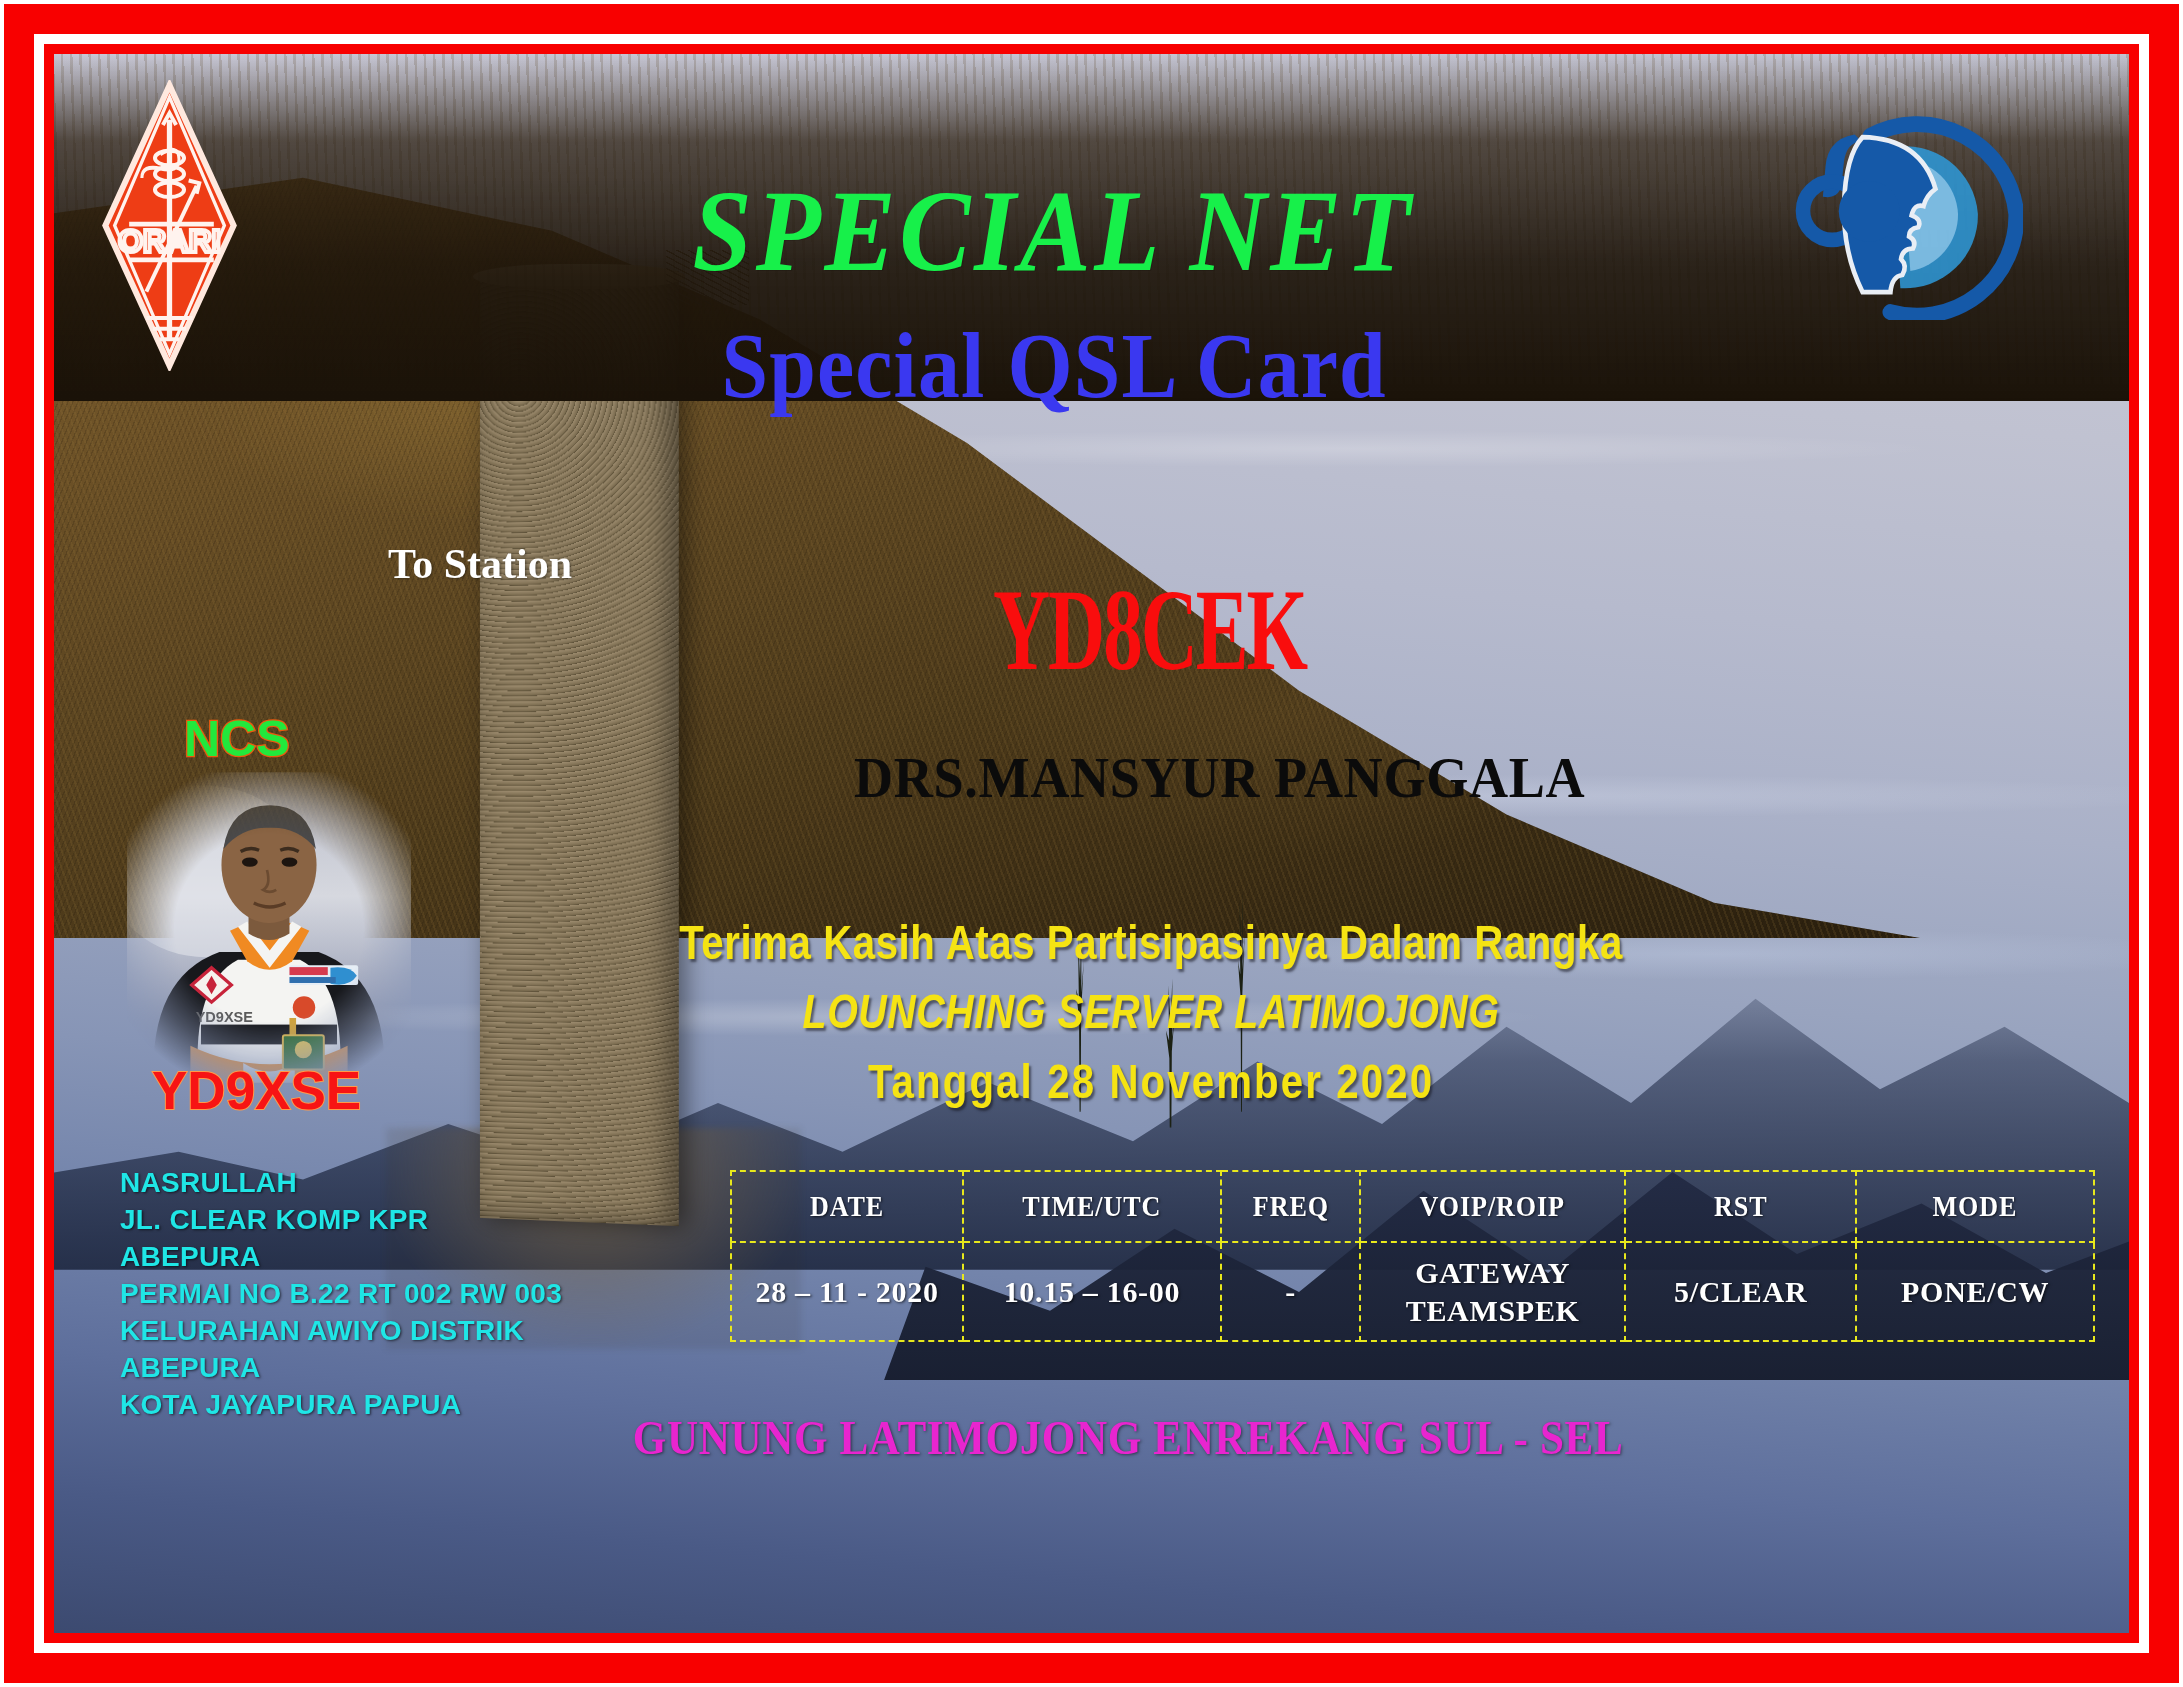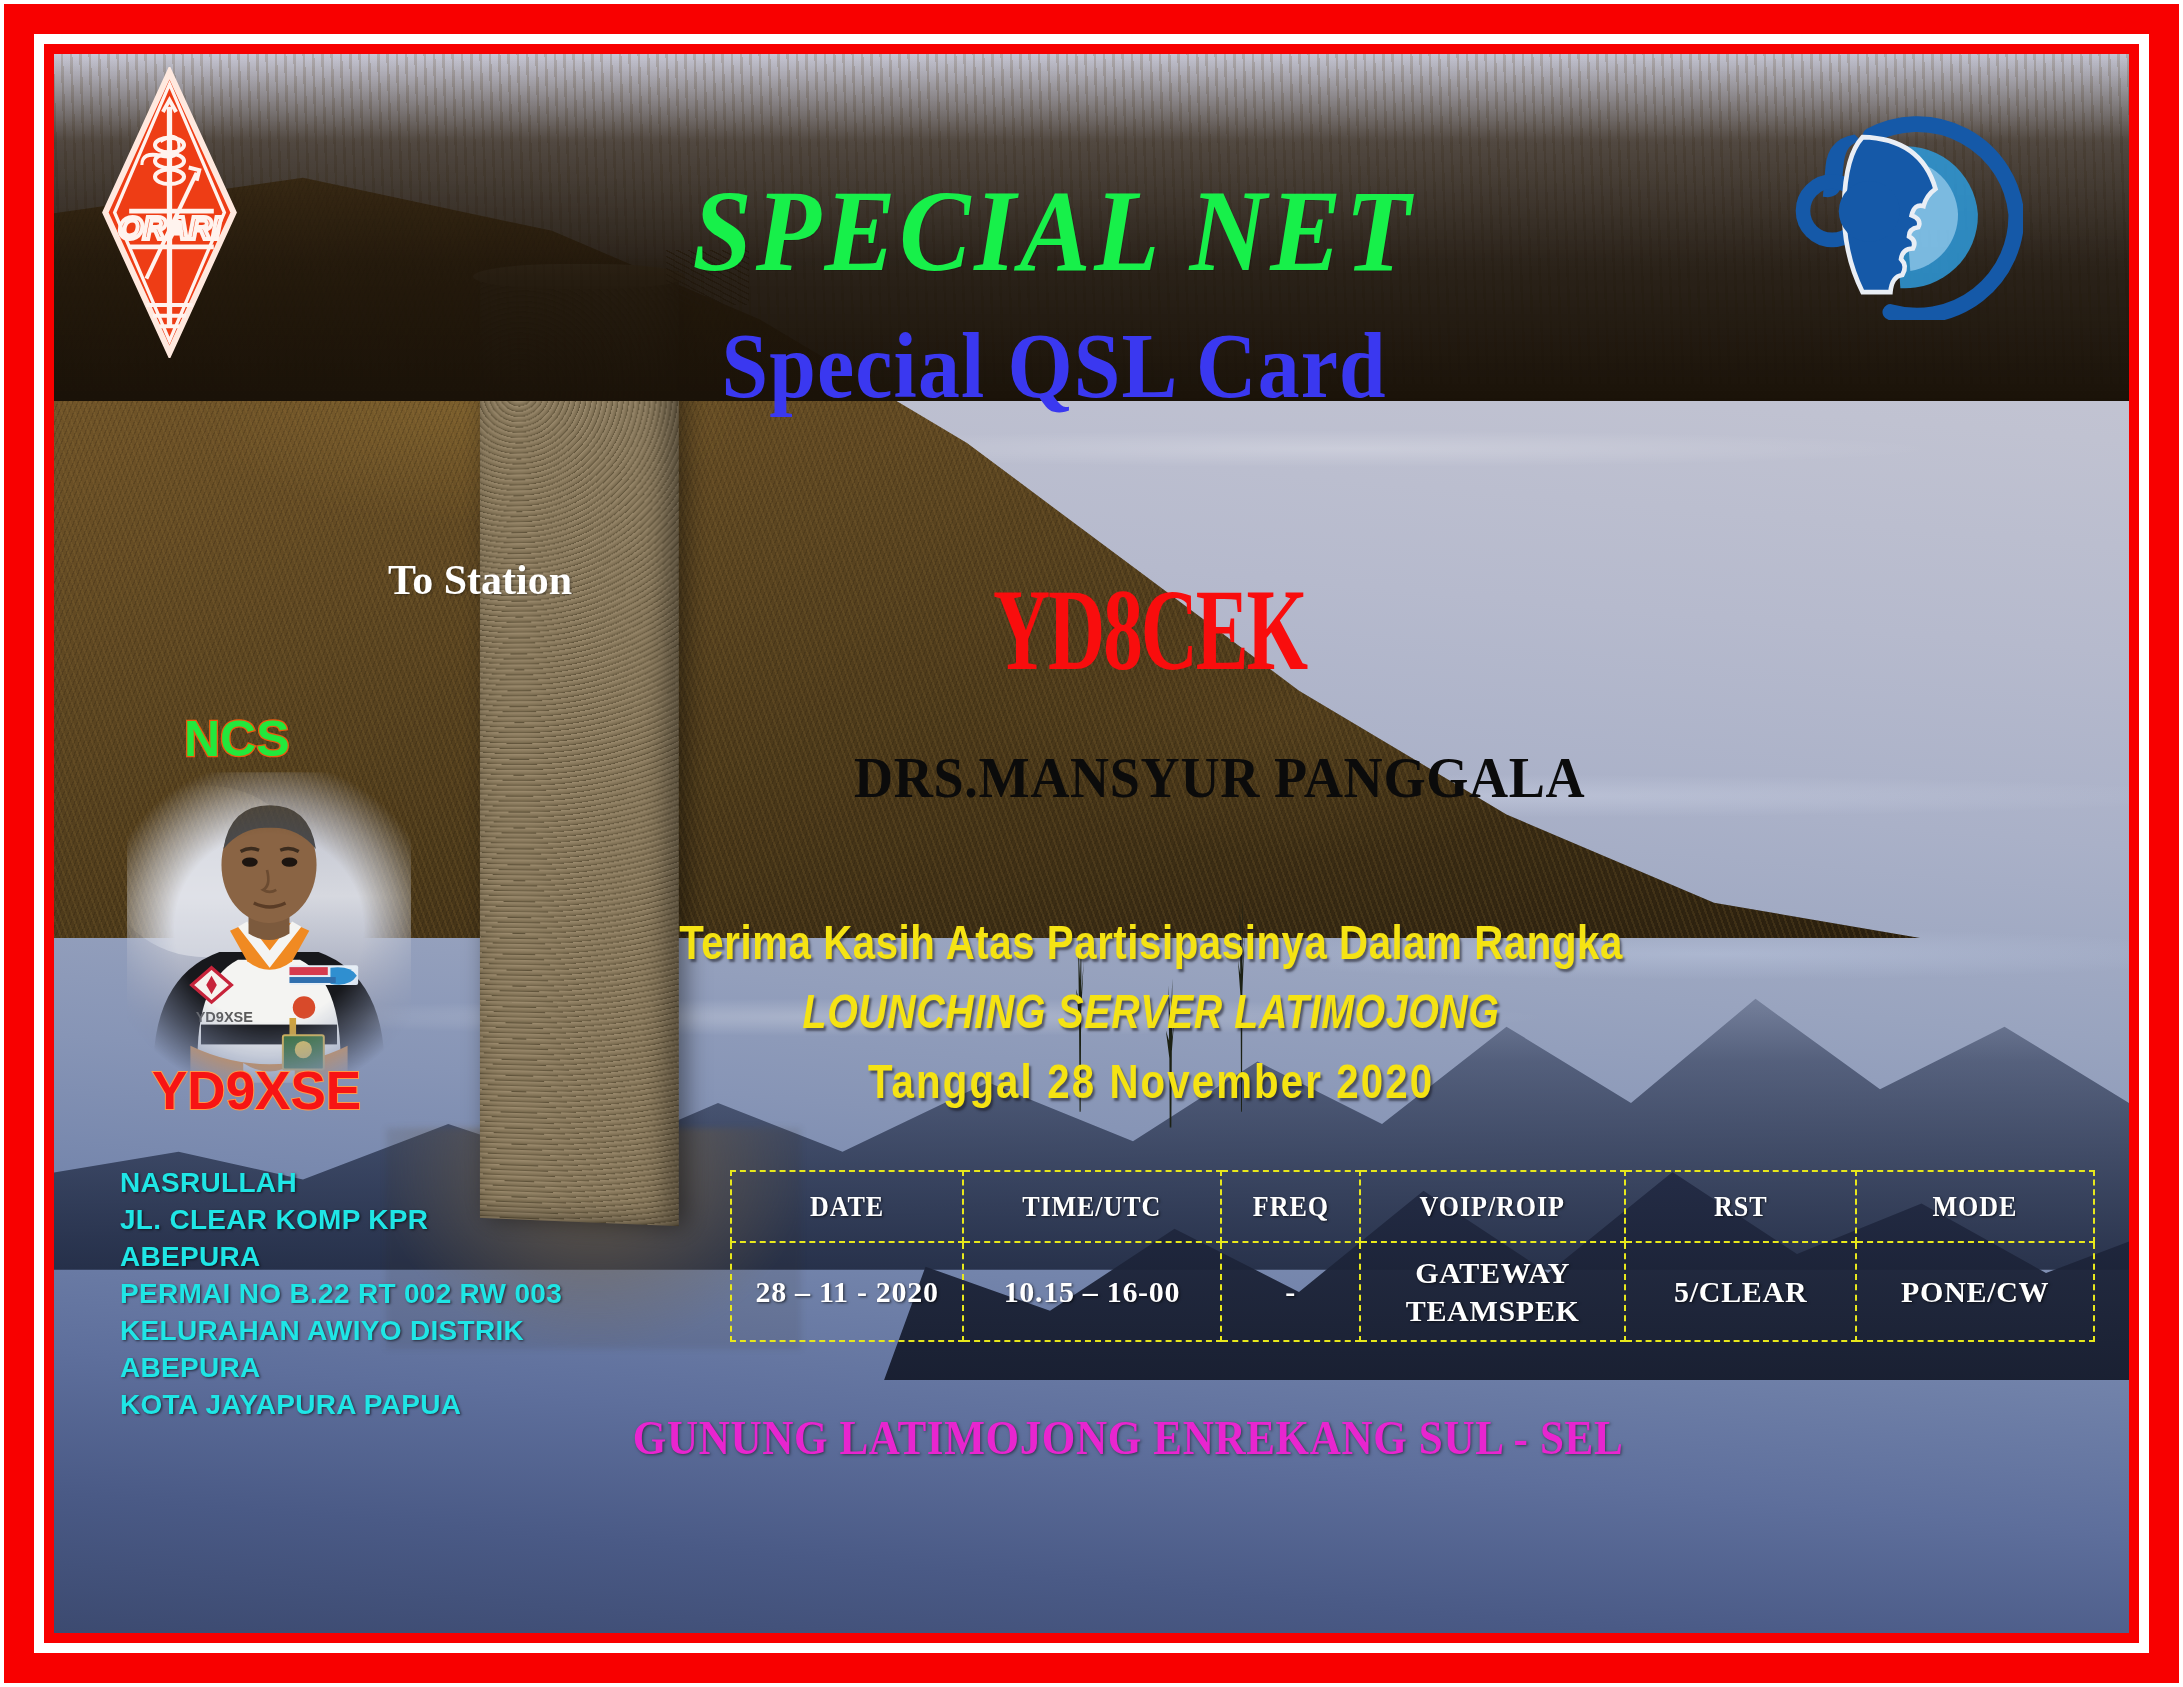--- a/index.html
+++ b/index.html
@@ -131,21 +131,21 @@
   
   .tree { position:absolute; background:#1c2114; filter:blur(0.9px); }
   .t1 { left:49.2%; top:54%; width:.5%; height:13%;
         clip-path:polygon(45% 100%,40% 55%,10% 40%,38% 45%,30% 14%,50% 36%,62% 8%,62% 42%,86% 26%,60% 52%,56% 100%); }
   .t2 { left:53.5%; top:57%; width:.6%; height:11%;
         clip-path:polygon(45% 100%,42% 60%,14% 44%,40% 50%,34% 18%,52% 40%,66% 14%,64% 48%,88% 32%,62% 56%,58% 100%); }
   .t3 { left:57%;  top:52%; width:.45%; height:15%;
         clip-path:polygon(46% 100%,42% 52%,12% 36%,38% 42%,30% 10%,50% 32%,64% 6%,62% 40%,88% 22%,60% 50%,56% 100%); }
 
   
-  #orari-logo { position:absolute; left:46px; top:13px; width:139px; height:291px;font-style:italic; }
+  #orari-logo { position:absolute; left:46px; top:26px; width:139px; height:291px; }
   #headset-logo { position:absolute; right:106px; top:54px; width:232px; height:212px; }
 
   
   #title-main {
     position:absolute; left:0; right:0; top:111px; text-align:center;
     font-family:"Liberation Serif", serif;
     font-size:116px; font-weight:bold; font-style:italic;
     color:#17f04a; letter-spacing:4px;
     transform:scaleX(.92) translateX(-2%);
     text-shadow:1.3px 1.3px 0 rgba(0,0,0,.12);
@@ -155,21 +155,20 @@
     font-family:"Liberation Serif", serif;
     font-size:93px; font-weight:bold;
     color:#3a38f0; letter-spacing:1.3px;
     transform:scaleX(.9) translateX(-2%);
   }
   #to-station {
     position:absolute; left:334px; top:486px;
     font-family:"Liberation Serif", serif;
     font-size:42px; font-weight:bold; color:#ffffff;
     text-shadow:1.3px 1.3px 2.6px rgba(0,0,0,.35);
-    margin-top:16px;
   }
   #callsign {
     position:absolute; left:939px; top:509px;
     font-family:"Liberation Serif", serif;
     font-size:99px; font-weight:bold;
     color:#f90d0d; letter-spacing:-2.6px;
     transform:scaleX(.80) scaleY(1.18);
     transform-origin:left top;
   }
   #operator-name {

